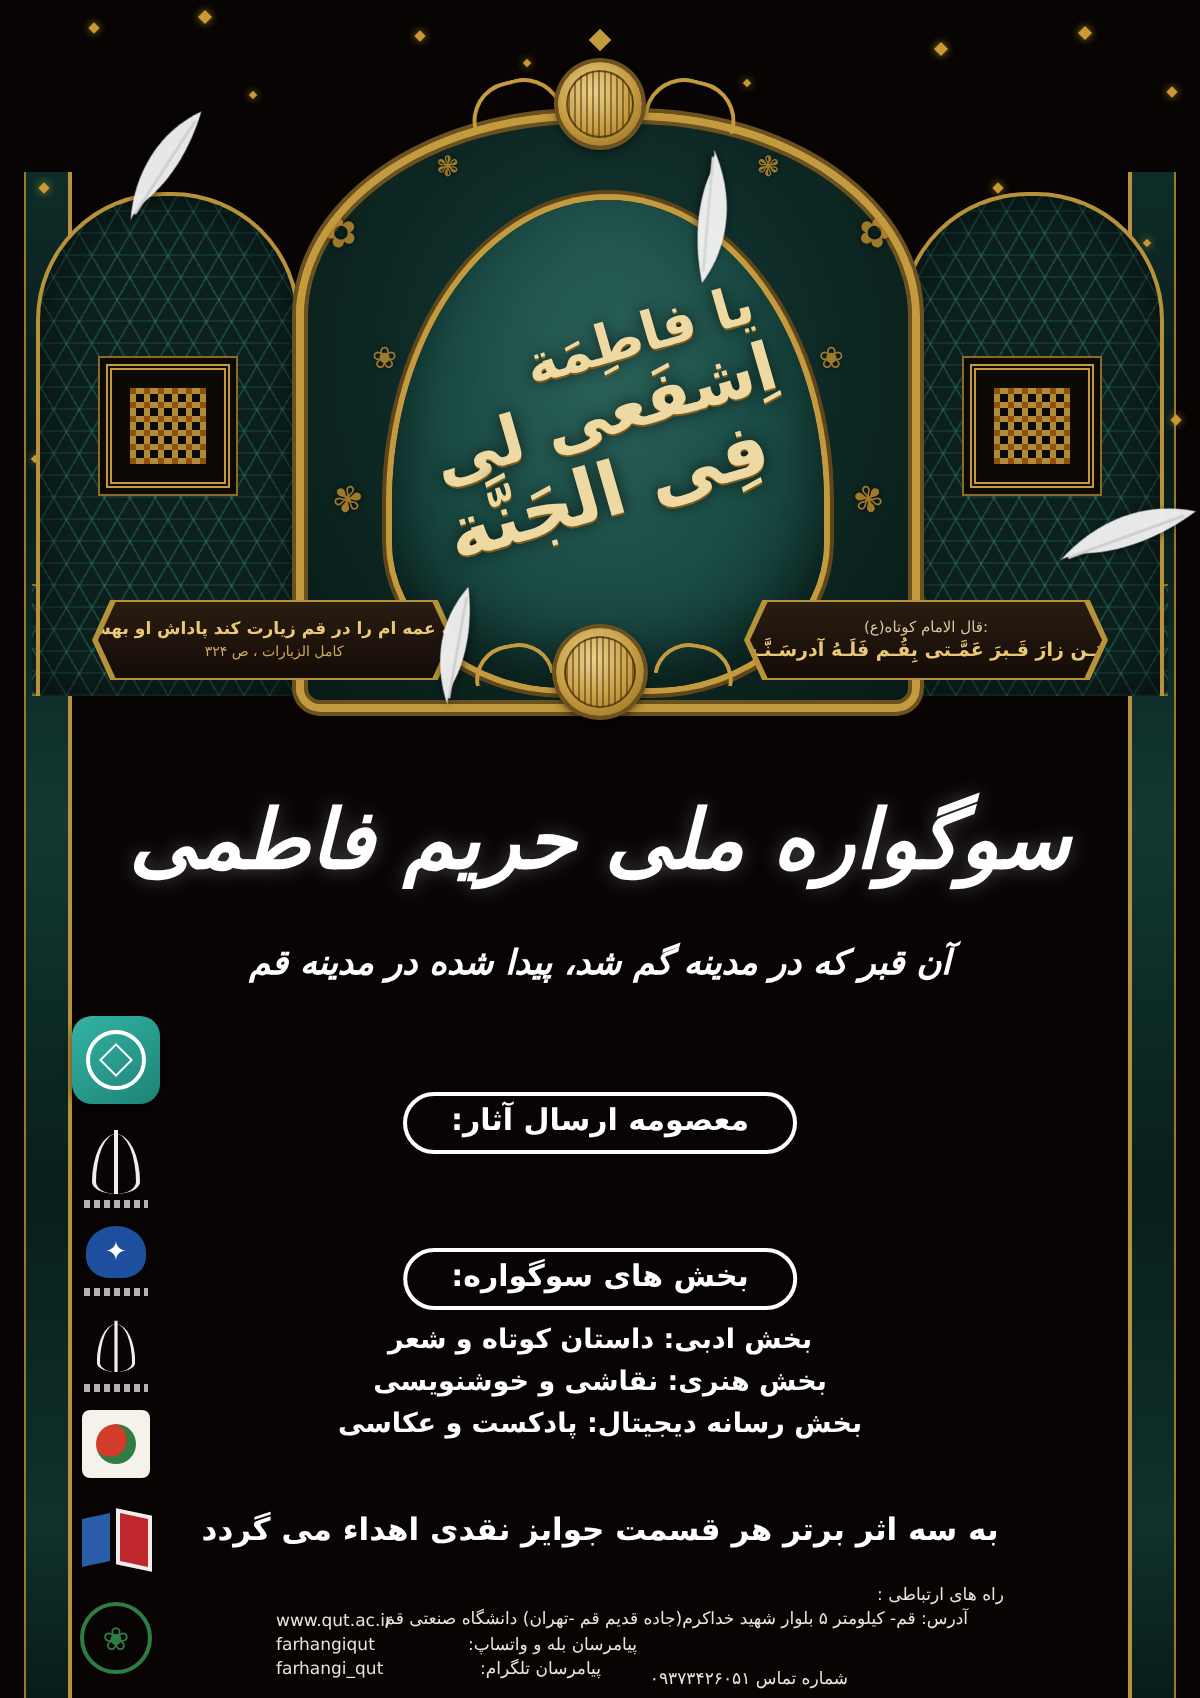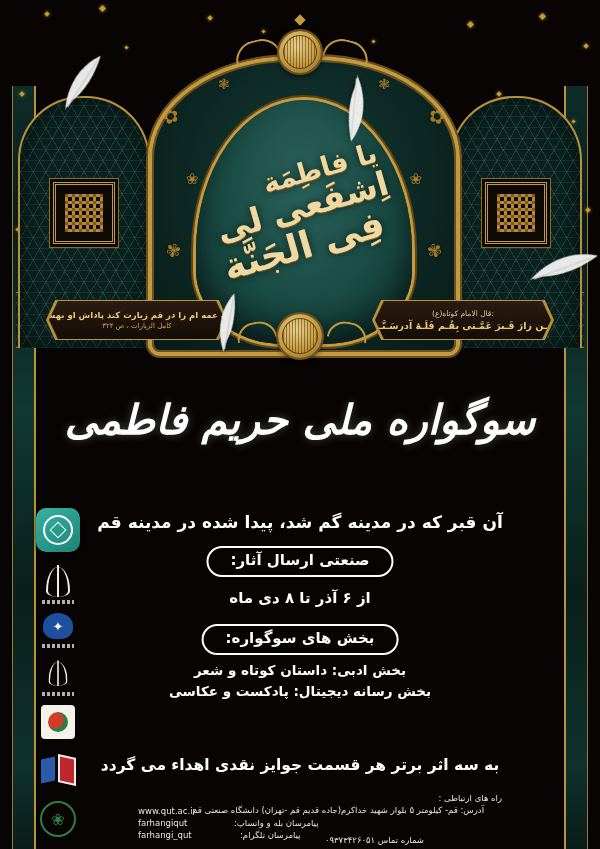--- a/index.html
+++ b/index.html
@@ -100,21 +100,21 @@
   .ribbon.left{left:46px;} .ribbon.right{right:46px;}
   .rl1{color:#e9c977;font-size:8.5px;font-weight:bold;white-space:nowrap;}
   .rl2{color:#cfa85e;font-size:7px;white-space:nowrap;}
   .rr1{color:#d8c8a0;font-size:7.5px;white-space:nowrap;}
   .rr2{color:#e9c977;font-size:9.5px;font-weight:bold;white-space:nowrap;}
   
   .t{position:absolute;left:40px;right:40px;text-align:center;color:#fff;z-index:5;direction:rtl;}
   .occasion{top:352px;font-size:13.5px;font-weight:bold;}
   .title{top:396px;font-size:41px;font-weight:bold;font-style:italic;
     text-shadow:0 0 10px rgba(255,255,255,.25);}
-  .subtitle{top:512px;font-size:17px;font-weight:bold;}
+  .subtitle{top:472px;font-size:17px;font-weight:bold;font-style:italic;}
   .pill{position:absolute;left:50%;transform:translateX(-50%);z-index:5;direction:rtl;
     color:#fff;font-size:15px;font-weight:bold;border:2px solid #fff;border-radius:18px;
     padding:3px 22px 6px;white-space:nowrap;}
   .pill1{top:546px;} .pill2{top:624px;}
   .date{top:589px;font-size:15px;font-weight:bold;}
   .sections{top:660px;font-size:13.5px;font-weight:bold;line-height:21px;}
   .prize{top:756px;font-size:15.5px;font-weight:bold;}
   
   .contact{position:absolute;left:130px;right:98px;top:793px;height:52px;z-index:5;
     color:#e8e4de;font-size:8.5px;}
@@ -251,26 +251,26 @@
     <path d="M5 35 C14 26 24 16 34 6" stroke="#cfcfcf" stroke-width="1" fill="none"></path>
   </svg>
   <svg class="feather" style="left:204px;top:298px;transform:rotate(-35deg)" width="50" height="50" viewBox="0 0 40 40">
     <path d="M3 37 C8 20 20 7 37 3 C30 16 20 26 10 31 C7 33 4 35 3 37 Z" fill="#f3f3f3" opacity="0.95"></path>
     <path d="M5 35 C14 26 24 16 34 6" stroke="#cfcfcf" stroke-width="1" fill="none"></path>
   </svg>
 
   <div class="t title">سوگواره ملی حریم فاطمی</div>
   <div class="t subtitle">آن قبر که در مدینه گم شد، پیدا شده در مدینه قم</div>
 
-  <div class="pill pill1">صنعتی ارسال آثار:</div>
-  <div class="t date">از ۶ آذر تا ۸ دی ماه</div>
+  <div class="pill pill1">معصومه ارسال آثار:</div>
   <div class="pill pill2">بخش های سوگواره:</div>
 
   <div class="t sections">
     <div>بخش ادبی: داستان کوتاه و شعر</div>
+    <div>بخش هنری: نقاشی و خوشنویسی</div>
     <div>بخش رسانه دیجیتال: پادکست و عکاسی</div>
   </div>
 
   <div class="t prize">به سه اثر  برتر هر قسمت جوایز نقدی اهداء می گردد</div>
 
   <div class="contact">
     <div class="c-head">راه های ارتباطی :</div>
     <div class="c-addr">آدرس: قم- کیلومتر ۵ بلوار شهید خداکرم(جاده قدیم قم -تهران) دانشگاه صنعتی قم</div>
     <div class="c-phone">شماره تماس ۰۹۳۷۳۴۲۶۰۵۱</div>
     <div class="c-web">www.qut.ac.ir</div>

